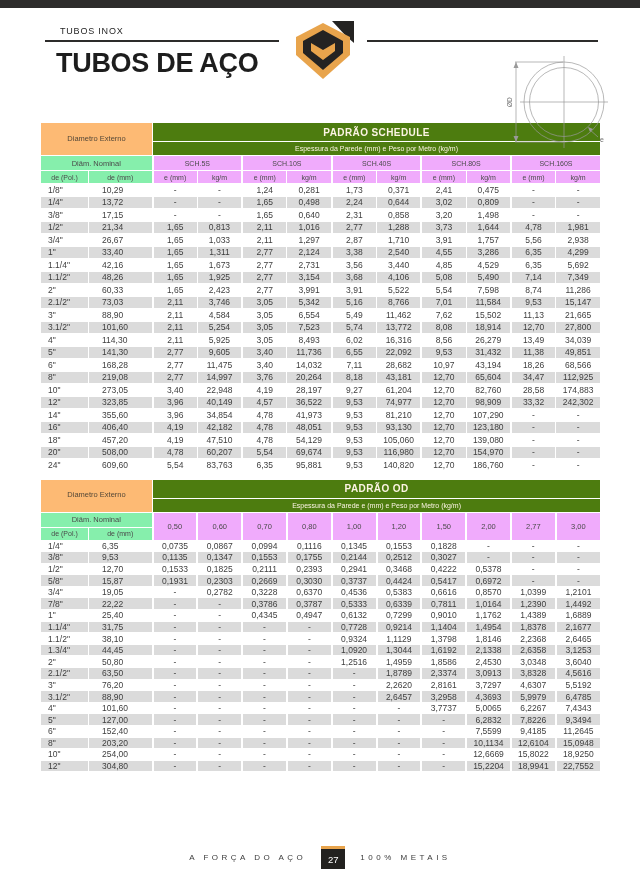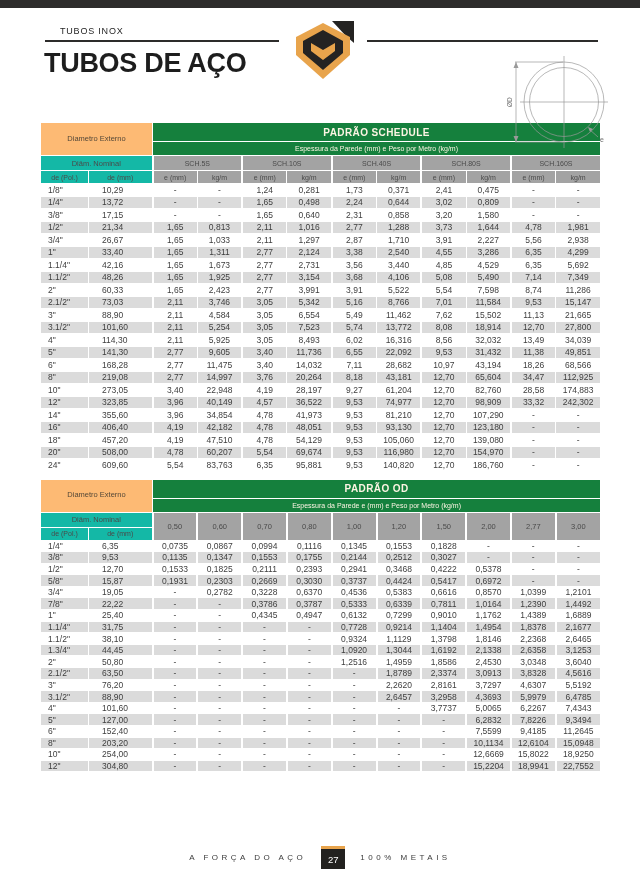--- a/index.html
+++ b/index.html
@@ -7,35 +7,35 @@
   .page { position:relative; width:640px; height:879px; background:#fff; overflow:hidden;
           font-family:"Liberation Sans", sans-serif; }
   .topbar { height:8px; width:100%; background:#2d2c2b; }
 
   
   .head { position:relative; height:114px; }
   .eyebrow { position:absolute; left:49px; top:18px; font-size:9px; letter-spacing:.8px; color:#262626;margin-left:11px; }
   .rule { position:absolute; left:45px; top:32px; width:553px; height:2px; background:#2d2c2b; }
   .logo { position:absolute; left:279px; top:12px; width:88px; height:62px; background:#fff;
           display:flex; align-items:center; justify-content:center; }
-  .title { position:absolute; left:44px; top:40px; font-size:27px; line-height:30px;
+  .title { position:absolute; left:56px; top:40px; font-size:27px; line-height:30px;
            font-weight:800; letter-spacing:-.3px; color:#1d1d1d; }
   .title .l2 { display:block; padding-left:6px; }
   .diagram { position:absolute; right:24px; top:44px; }
 
   
   .tbl { width:560px; margin-left:40px; border-collapse:collapse; table-layout:fixed; }
   .t2 { margin-top:7px; }
   .tbl th, .tbl td { border:1px solid #ffffff; overflow:hidden; white-space:nowrap; }
-  th.dk { background:#15803d; color:#FCF4E3; }
+  th.dk { background:#4d7c0f; color:#FCF4E3; }
   th.main { font-size:10px; font-weight:700; height:19px; letter-spacing:.4px; }
   th.sub { font-size:7px; font-weight:400; height:14px; }
   th.corner { font-size:7.5px; color:#544838; font-weight:400; line-height:1.45; background:#fdba74; }
-  th.lt { background:#a3a3a3; color:#4a4a4a; font-weight:400; }
-  th.lighter { background:#14b8a6; }
+  th.lt { background:#f0abfc; color:#4a4a4a; font-weight:400; }
+  th.lighter { background:#86efac; }
   th.nominal { font-size:7.5px; height:15px; }
   th.gcell { font-size:7px; height:15px; }
   th.small { font-size:7px; height:13px; }
   th.thick { font-size:7.5px; }
   tbody td { height:12.5px; font-size:8.5px; color:#3e3e3e; text-align:center; padding:0; }
   .t2 tbody td { height:11.6px; }
   tbody tr:nth-child(even) { background:#DBDBDB; }
   td.pol { text-align:left; padding-left:7px; }
   td.mm  { text-align:left; padding-left:13px;margin-top:8px; }
   td.grp, th.grp { border-left-width:2px; }
@@ -163,21 +163,21 @@
         <tr class="">
           <td class="pol">3/8"</td>
           <td class="mm">17,15</td>
           <td class="val grp">-</td>
           <td class="val">-</td>
           <td class="val grp">1,65</td>
           <td class="val">0,640</td>
           <td class="val grp">2,31</td>
           <td class="val">0,858</td>
           <td class="val grp">3,20</td>
-          <td class="val">1,580</td>
+          <td class="val">1,498</td>
           <td class="val grp">-</td>
           <td class="val">-</td>
         </tr>
         <tr class="">
           <td class="pol">1/2"</td>
           <td class="mm">21,34</td>
           <td class="val grp">1,65</td>
           <td class="val">0,813</td>
           <td class="val grp">2,11</td>
           <td class="val">1,016</td>
@@ -191,21 +191,21 @@
         <tr class="">
           <td class="pol">3/4"</td>
           <td class="mm">26,67</td>
           <td class="val grp">1,65</td>
           <td class="val">1,033</td>
           <td class="val grp">2,11</td>
           <td class="val">1,297</td>
           <td class="val grp">2,87</td>
           <td class="val">1,710</td>
           <td class="val grp">3,91</td>
-          <td class="val">2,227</td>
+          <td class="val">1,757</td>
           <td class="val grp">5,56</td>
           <td class="val">2,938</td>
         </tr>
         <tr class="">
           <td class="pol">1"</td>
           <td class="mm">33,40</td>
           <td class="val grp">1,65</td>
           <td class="val">1,311</td>
           <td class="val grp">2,77</td>
           <td class="val">2,124</td>
@@ -303,21 +303,21 @@
         <tr class="">
           <td class="pol">4"</td>
           <td class="mm">114,30</td>
           <td class="val grp">2,11</td>
           <td class="val">5,925</td>
           <td class="val grp">3,05</td>
           <td class="val">8,493</td>
           <td class="val grp">6,02</td>
           <td class="val">16,316</td>
           <td class="val grp">8,56</td>
-          <td class="val">32,032</td>
+          <td class="val">26,279</td>
           <td class="val grp">13,49</td>
           <td class="val">34,039</td>
         </tr>
         <tr class="">
           <td class="pol">5"</td>
           <td class="mm">141,30</td>
           <td class="val grp">2,77</td>
           <td class="val">9,605</td>
           <td class="val grp">3,40</td>
           <td class="val">11,736</td>

